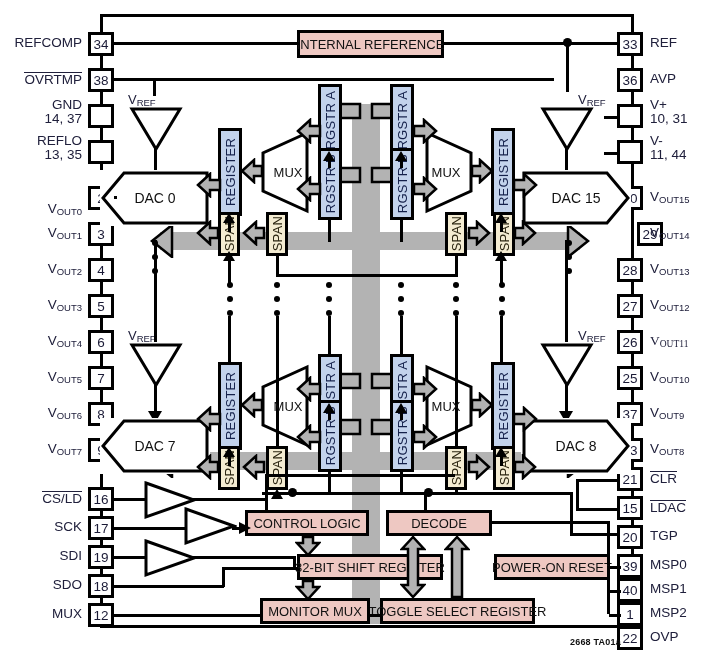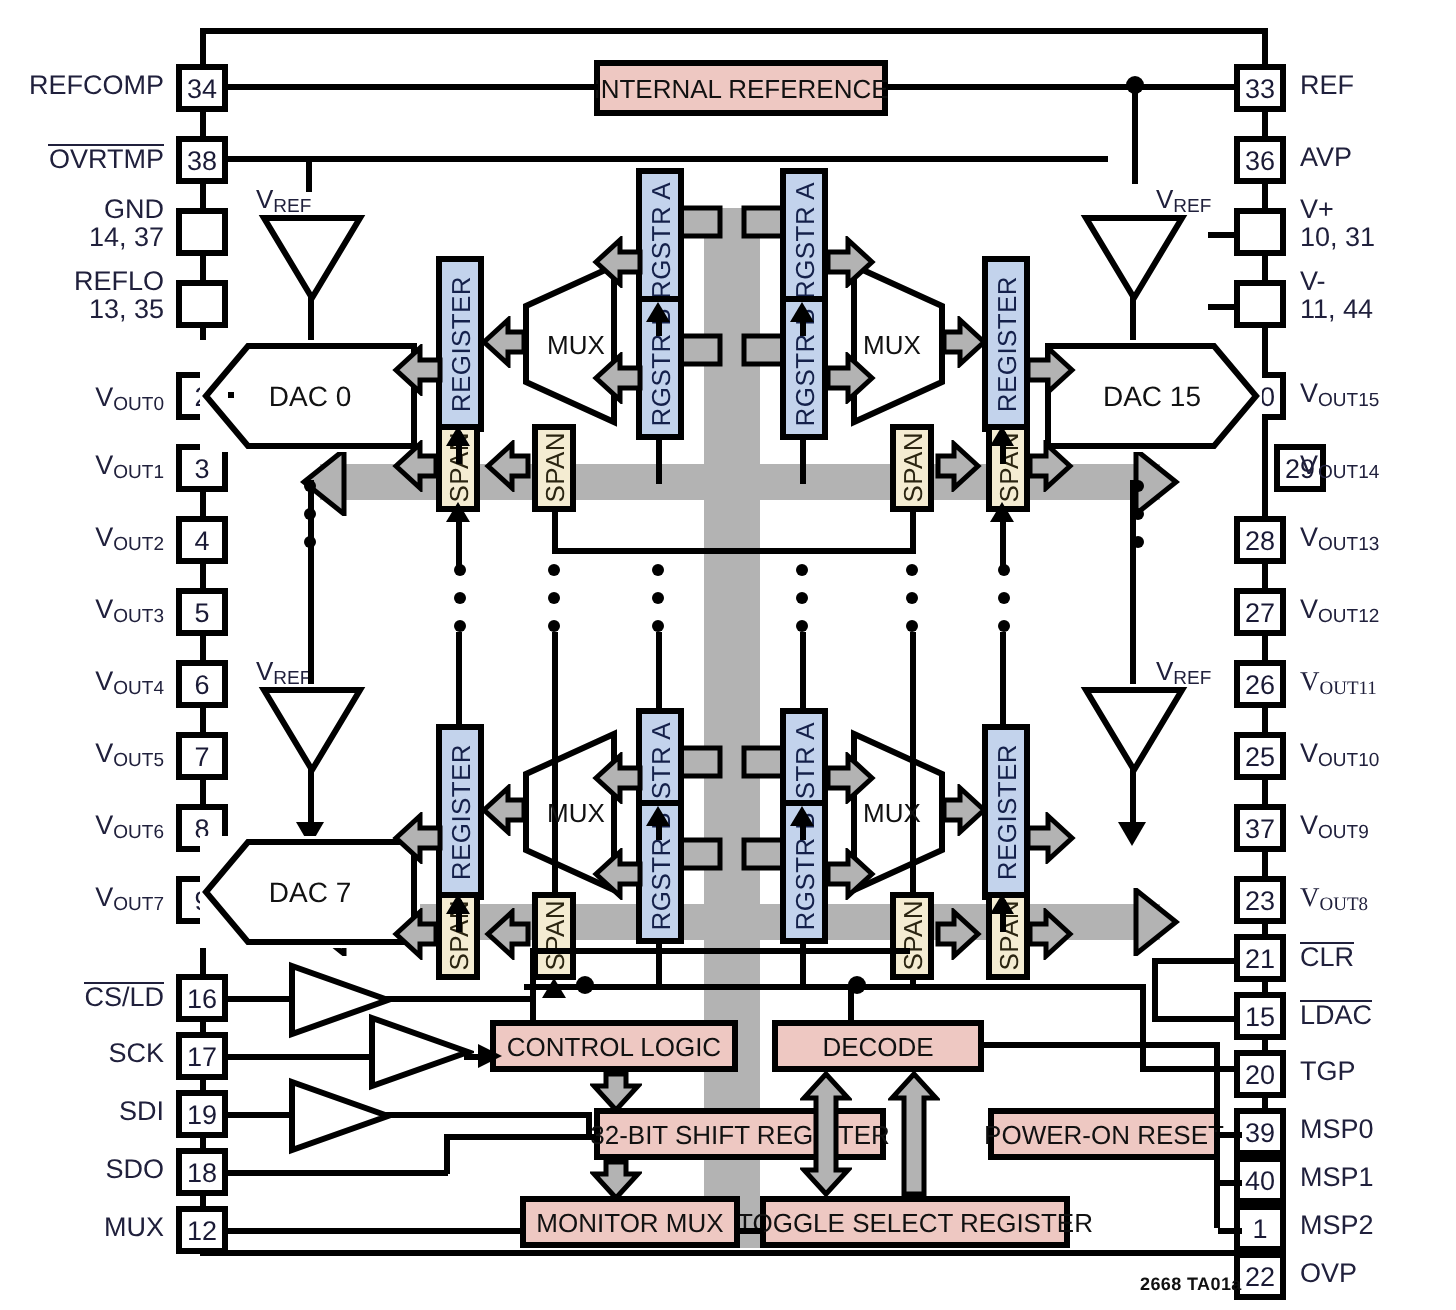--- a/index.html
+++ b/index.html
@@ -69,21 +69,21 @@
     <span>14, 37</span>
   </div>
 
   <div class="pin" style="left:88px;top:140px;"></div>
   <div class="pinlabel r" style="left:0px;top:134px;width:82px;">
     <span>REFLO</span><br>
     <span>13, 35</span>
   </div>
 
   <div class="pin" style="left:88px;top:186px;">2</div>
-  <div class="pinlabel r" style="left:0px;top:192px;width:82px;"><span>V</span><span class="sub">OUT0</span></div>
+  <div class="pinlabel r" style="left:0px;top:202px;width:82px;"><span>V</span><span class="sub">OUT0</span></div>
 
   <div class="pin" style="left:88px;top:222px;">3</div>
   <div class="pinlabel r" style="left:0px;top:226px;width:82px;"><span>V</span><span class="sub">OUT1</span></div>
 
   <div class="pin" style="left:88px;top:258px;">4</div>
   <div class="pinlabel r" style="left:0px;top:262px;width:82px;"><span>V</span><span class="sub">OUT2</span></div>
 
   <div class="pin" style="left:88px;top:294px;">5</div>
   <div class="pinlabel r" style="left:0px;top:298px;width:82px;"><span>V</span><span class="sub">OUT3</span></div>
 
@@ -147,21 +147,21 @@
   <div class="pin" style="left:617px;top:330px;">26</div>
   <div class="pinlabel" style="left:650px;top:334px;font-family:Liberation Serif, serif;"><span>V</span><span class="sub">OUT11</span></div>
 
   <div class="pin" style="left:617px;top:366px;">25</div>
   <div class="pinlabel" style="left:650px;top:370px;"><span>V</span><span class="sub">OUT10</span></div>
 
   <div class="pin" style="left:617px;top:402px;">37</div>
   <div class="pinlabel" style="left:650px;top:406px;"><span>V</span><span class="sub">OUT9</span></div>
 
   <div class="pin" style="left:617px;top:438px;">23</div>
-  <div class="pinlabel" style="left:650px;top:442px;font-family:Liberation Serif, serif;"><span>V</span><span class="sub">OUT8</span></div>
+  <div class="pinlabel" style="left:650px;top:442px;"><span>V</span><span class="sub">OUT8</span></div>
 
   <div class="pin" style="left:617px;top:467px;">21</div>
   <div class="pinlabel" style="left:650px;top:471px;"><span class="ovb">CLR</span></div>
 
   <div class="pin" style="left:617px;top:496px;">15</div>
   <div class="pinlabel" style="left:650px;top:500px;"><span class="ovb">LDAC</span></div>
 
   <div class="pin" style="left:617px;top:525px;">20</div>
   <div class="pinlabel" style="left:650px;top:529px;">TGP</div>
 
@@ -430,20 +430,26 @@
     </svg>
   <div class="wire wv" style="left:565px;top:240px;height:102px;"></div>
 
   <div class="dac" style="left:100px;top:418px;width:110px;height:56px;">
     <svg class="hexsvg" width="110" height="56">
         <polygon points="3,28 24,3 107,3 107,53 24,53" fill="#fff" stroke="#000" stroke-width="3"></polygon>
       </svg>
     <span>DAC 7</span>
   </div>
 
+  <div class="dac" style="left:521px;top:418px;width:110px;height:56px;">
+    <svg class="hexsvg" width="110" height="56">
+        <polygon points="3,3 86,3 107,28 86,53 3,53" fill="#fff" stroke="#000" stroke-width="3"></polygon>
+      </svg>
+    <span>DAC 8</span>
+  </div>
 
   <div class="blk blueblk" style="left:218px;top:362px;width:24px;height:88px;">
       <span class="vert">REGISTER</span>
     </div>
   <div class="blk blueblk" style="left:491px;top:362px;width:24px;height:88px;">
       <span class="vert">REGISTER</span>
     </div>
 
   <div class="mux" style="left:260px;top:364px;width:50px;height:84px;">
     <svg class="abs" style="left:0;top:0;" width="50" height="84">

